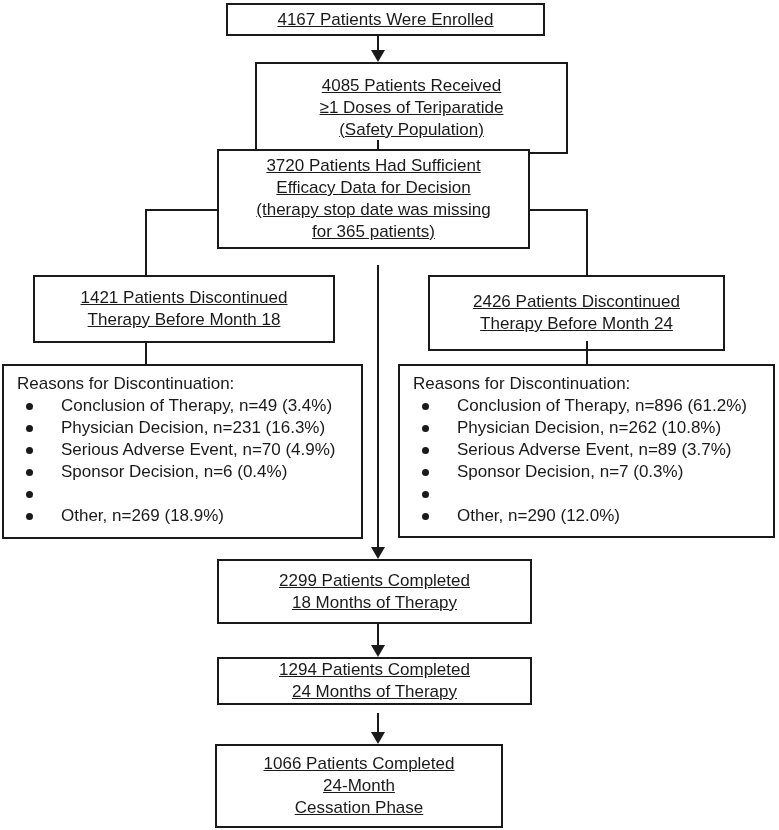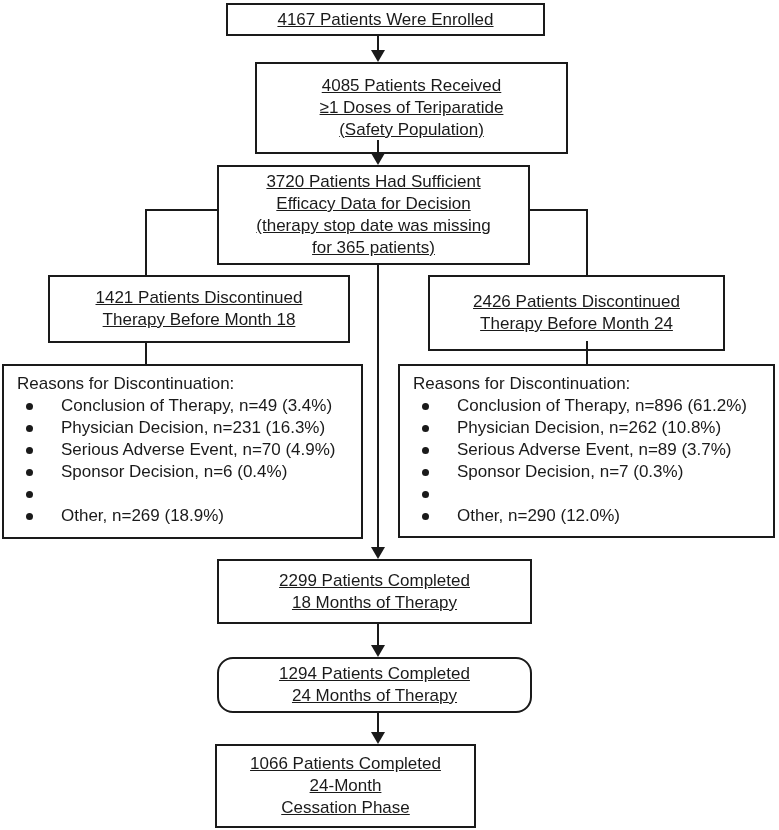--- a/index.html
+++ b/index.html
@@ -85,37 +85,37 @@
 
   <div class="box" style="left:215px;top:62px;width:313px;height:92px;margin-left:40px;">
     <div class="bline">4085 Patients Received</div>
     <div class="bline">≥1 Doses of Teriparatide</div>
     <div class="bline">(Safety Population)</div>
   </div>
 
   <div class="vline" style="left:377px;top:140px;height:13px;"></div>
   <div class="arrowhead" style="left:371px;top:153px;"></div>
 
-  <div class="box" style="left:217px;top:165px;width:313px;height:100px;">
+  <div class="box" style="left:217px;top:149px;width:313px;height:100px;">
     <div class="bline">3720 Patients Had Sufficient</div>
     <div class="bline">Efficacy Data for Decision</div>
     <div class="bline">(therapy stop date was missing</div>
     <div class="bline">for 365 patients)</div>
   </div>
 
   <div class="hline" style="left:145px;top:209px;width:74px;"></div>
   <div class="vline" style="left:145px;top:209px;height:66px;"></div>
 
   <div class="hline" style="left:528px;top:209px;width:60px;"></div>
   <div class="vline" style="left:586px;top:209px;height:66px;"></div>
 
   <div class="vline" style="left:377px;top:265px;height:282px;"></div>
   <div class="arrowhead" style="left:371px;top:547px;"></div>
 
-  <div class="box" style="left:48px;top:275px;width:302px;height:68px;">
+  <div class="box" style="left:33px;top:275px;width:302px;height:68px;">
     <div class="bline">1421 Patients Discontinued</div>
     <div class="bline">Therapy Before Month 18</div>
   </div>
 
   <div class="box" style="left:428px;top:275px;width:297px;height:76px;">
     <div class="bline">2426 Patients Discontinued</div>
     <div class="bline">Therapy Before Month 24</div>
   </div>
 
   <div class="vline" style="left:145px;top:341px;height:25px;"></div>
@@ -176,27 +176,27 @@
   </div>
 
   <div class="box" style="left:217px;top:559px;width:315px;height:65px;">
     <div class="bline">2299 Patients Completed</div>
     <div class="bline">18 Months of Therapy</div>
   </div>
 
   <div class="vline" style="left:377px;top:624px;height:21px;"></div>
   <div class="arrowhead" style="left:371px;top:645px;"></div>
 
-  <div class="box" style="left:217px;top:657px;width:315px;height:56px;border-radius:16px;">
+  <div class="box" style="left:217px;top:657px;width:315px;height:48px;">
     <div class="bline">1294 Patients Completed</div>
     <div class="bline">24 Months of Therapy</div>
   </div>
 
   <div class="vline" style="left:377px;top:713px;height:19px;"></div>
   <div class="arrowhead" style="left:371px;top:732px;"></div>
 
-  <div class="box" style="left:215px;top:744px;width:261px;height:84px;">
+  <div class="box" style="left:215px;top:744px;width:288px;height:84px;">
     <div class="bline">1066 Patients Completed</div>
     <div class="bline">24-Month</div>
     <div class="bline">Cessation Phase</div>
   </div>
 
 </div>
 
 </body></html>

